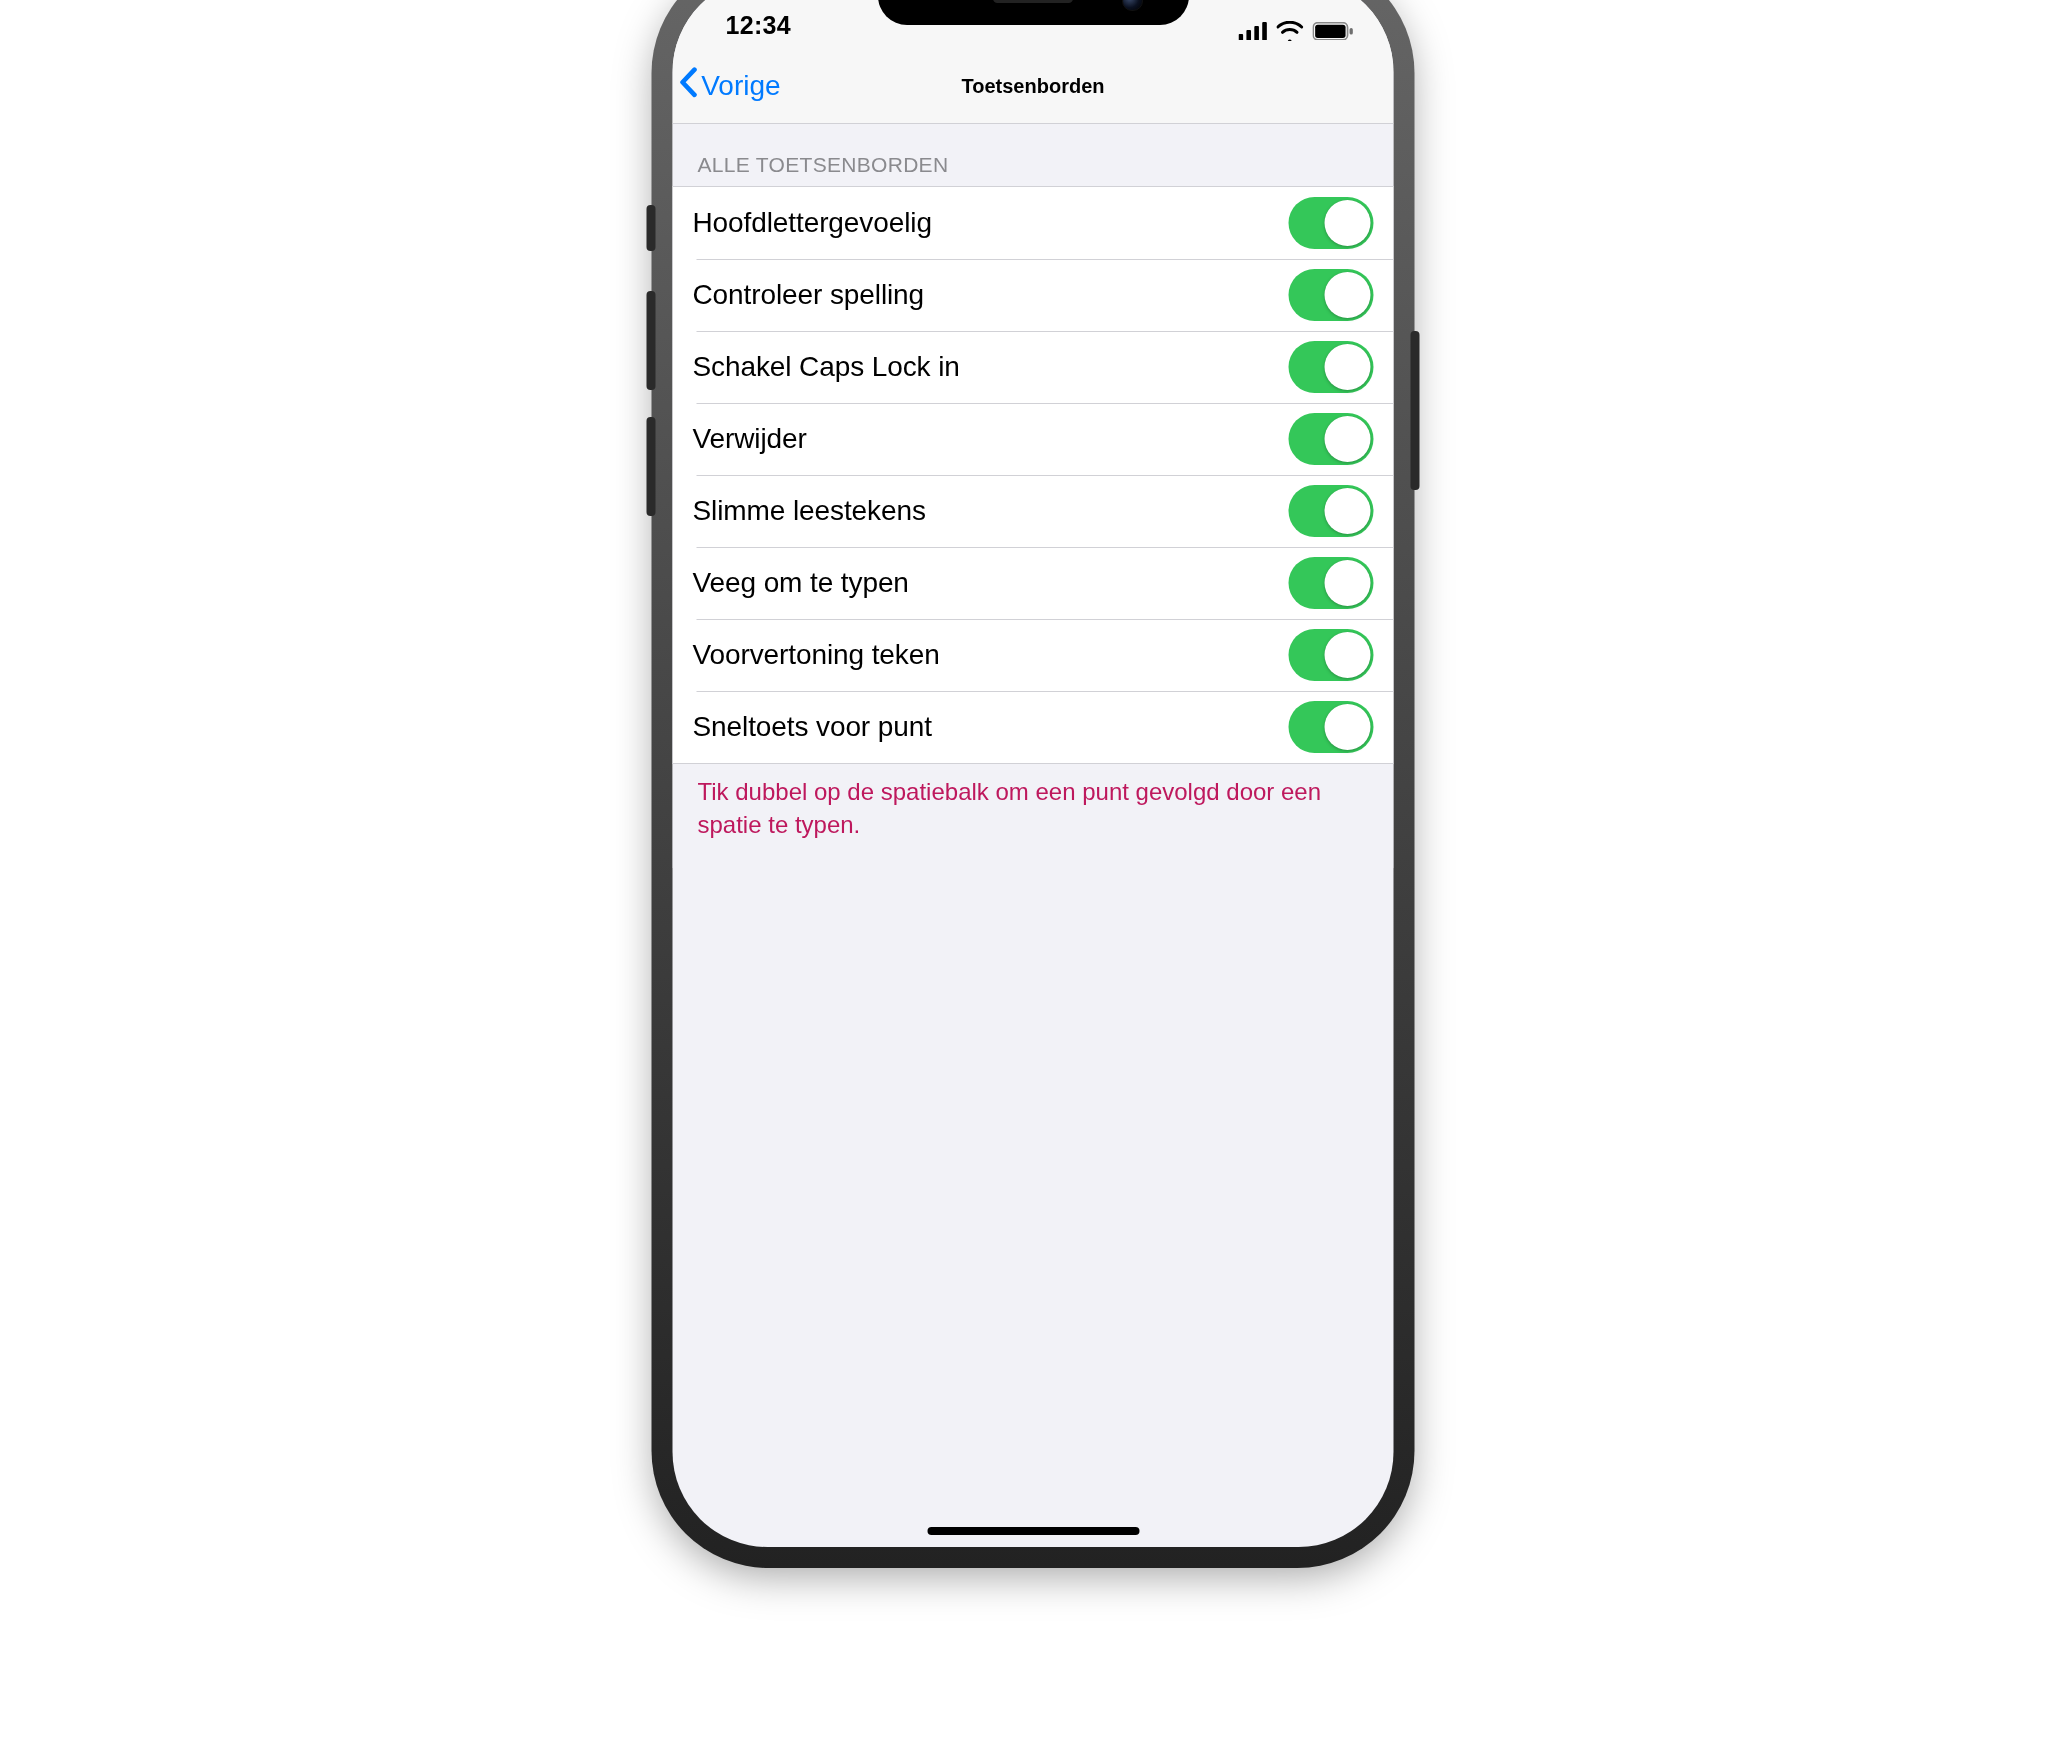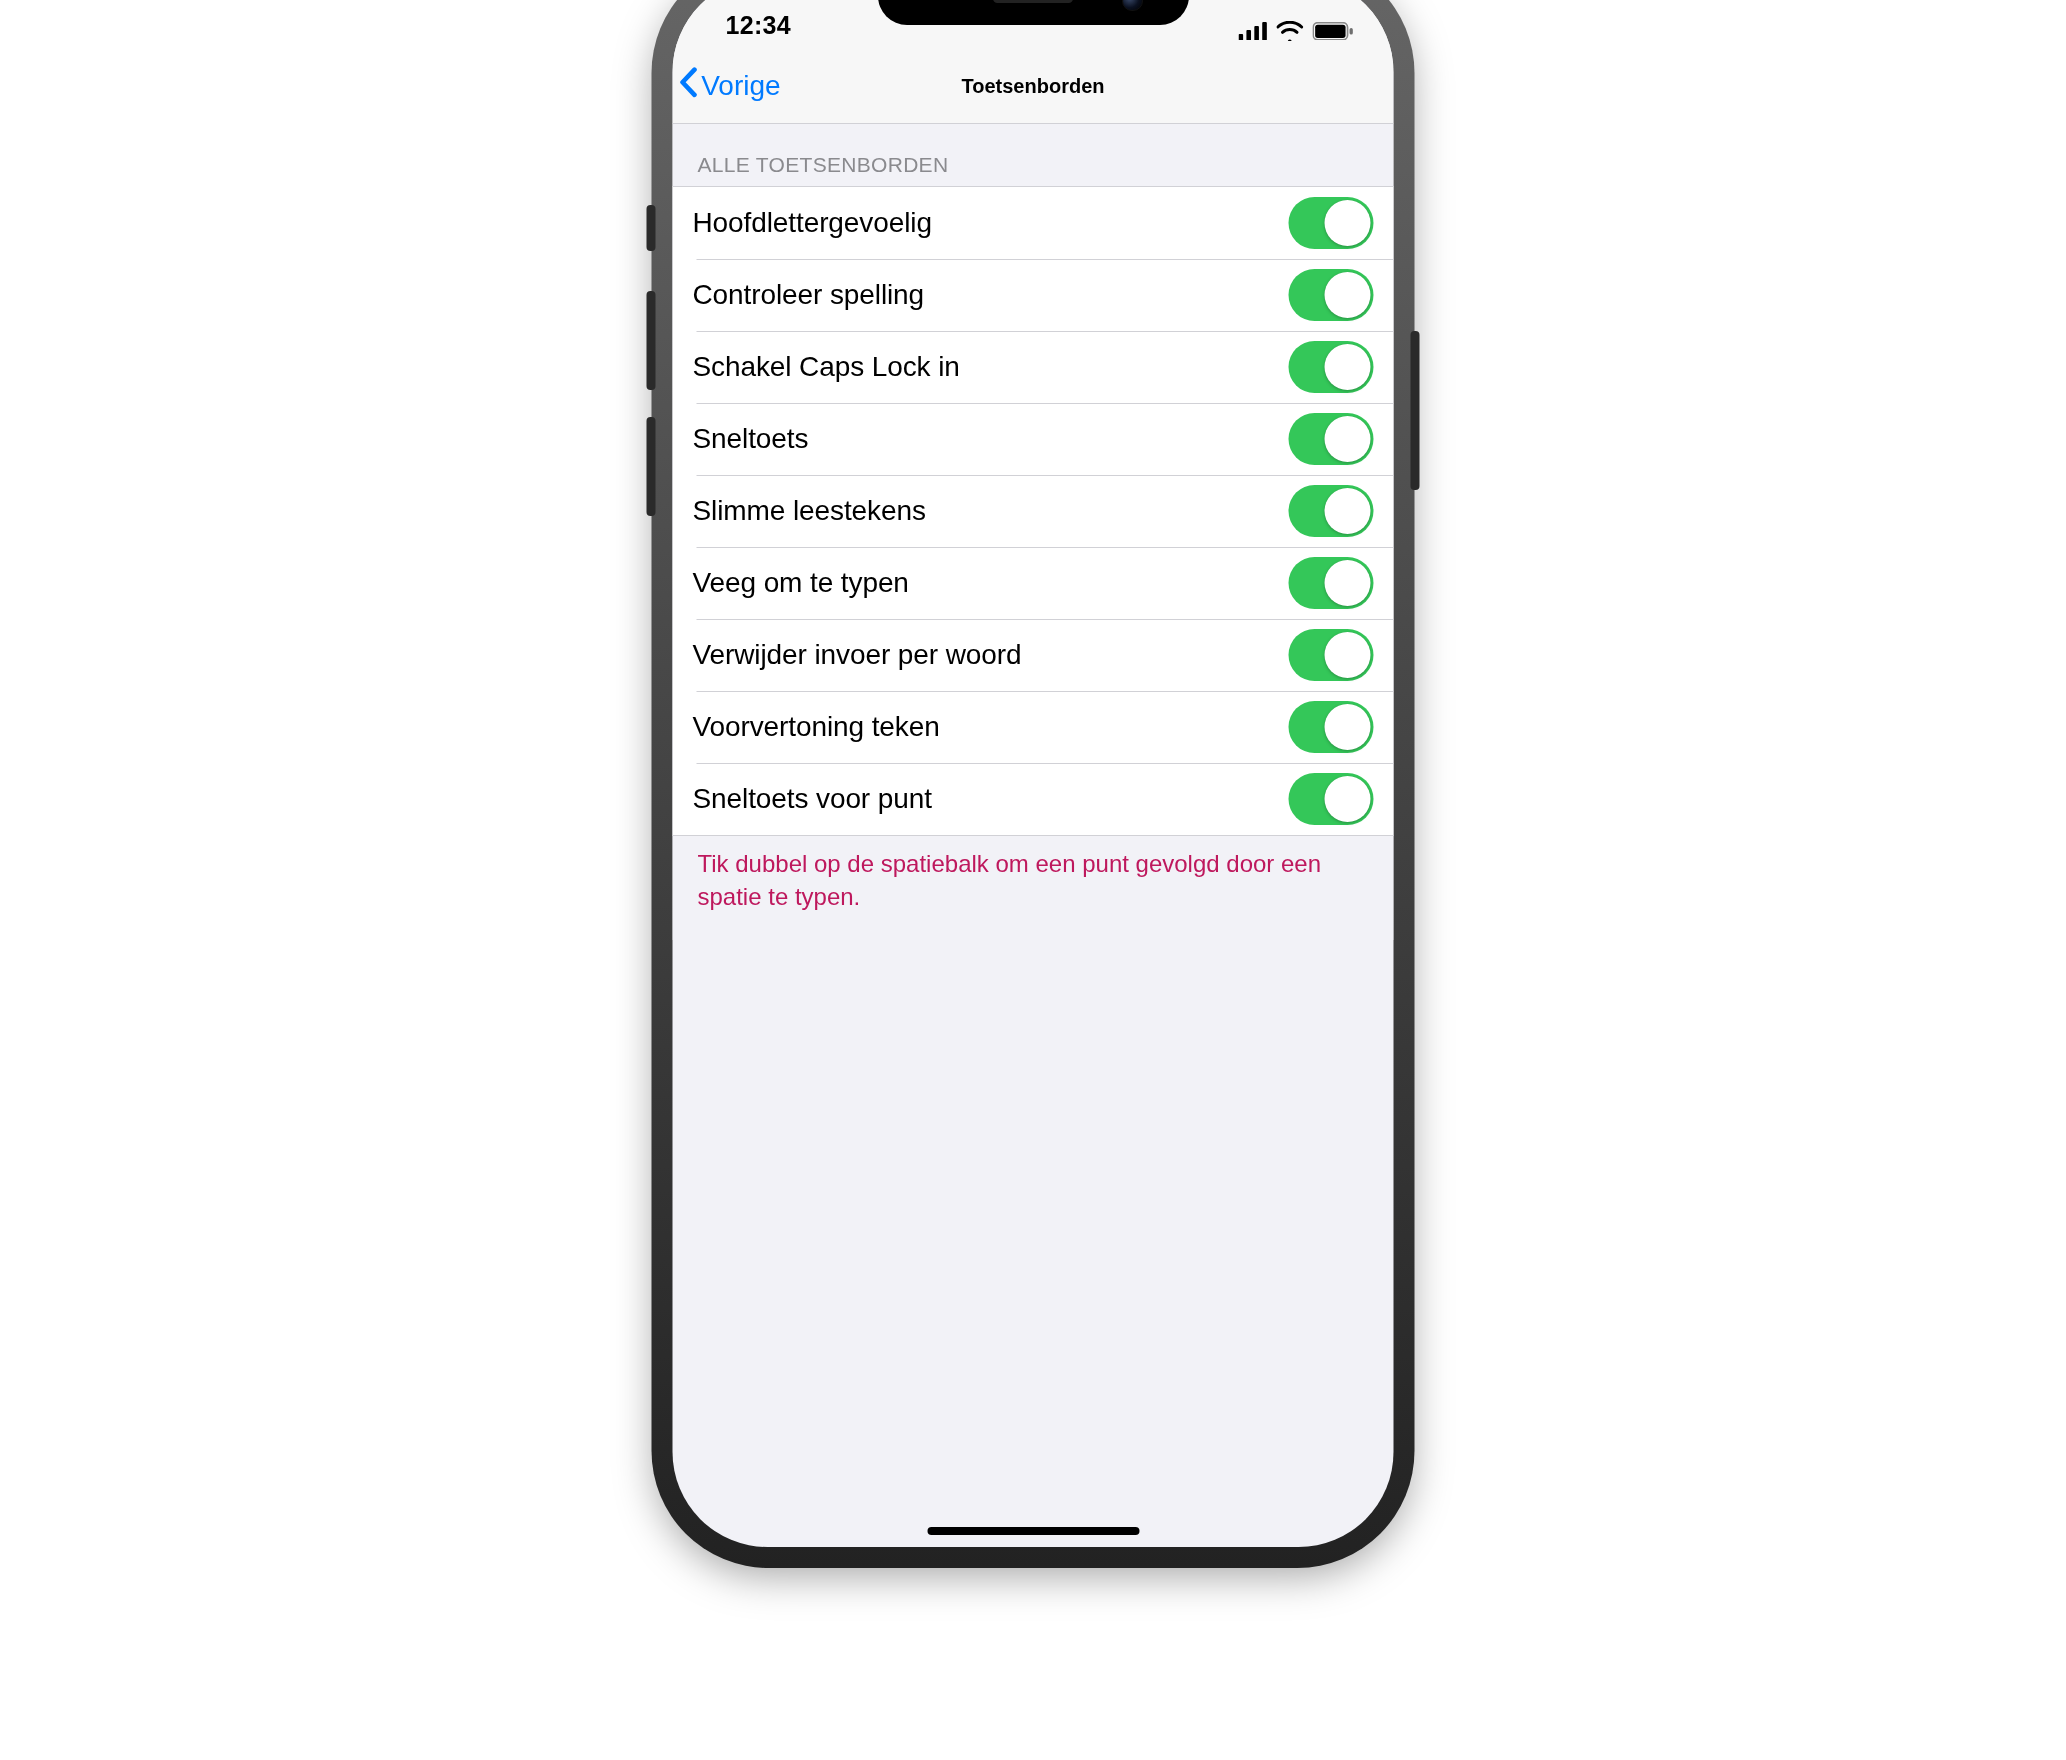--- a/index.html
+++ b/index.html
@@ -305,39 +305,33 @@
                 <div class="knob"></div>
               </div>
             </div>
             <div class="row">
               <div class="row-label">Schakel Caps Lock in</div>
               <div class="switch on">
                 <div class="knob"></div>
               </div>
             </div>
             <div class="row">
-              <div class="row-label">Sneltoets</div>
+              <div class="row-label">Verwijder</div>
               <div class="switch on">
                 <div class="knob"></div>
               </div>
             </div>
             <div class="row">
               <div class="row-label">Slimme leestekens</div>
               <div class="switch on">
                 <div class="knob"></div>
               </div>
             </div>
             <div class="row">
               <div class="row-label">Veeg om te typen</div>
-              <div class="switch on">
-                <div class="knob"></div>
-              </div>
-            </div>
-            <div class="row">
-              <div class="row-label">Verwijder invoer per woord</div>
               <div class="switch on">
                 <div class="knob"></div>
               </div>
             </div>
             <div class="row">
               <div class="row-label">Voorvertoning teken</div>
               <div class="switch on">
                 <div class="knob"></div>
               </div>
             </div>

